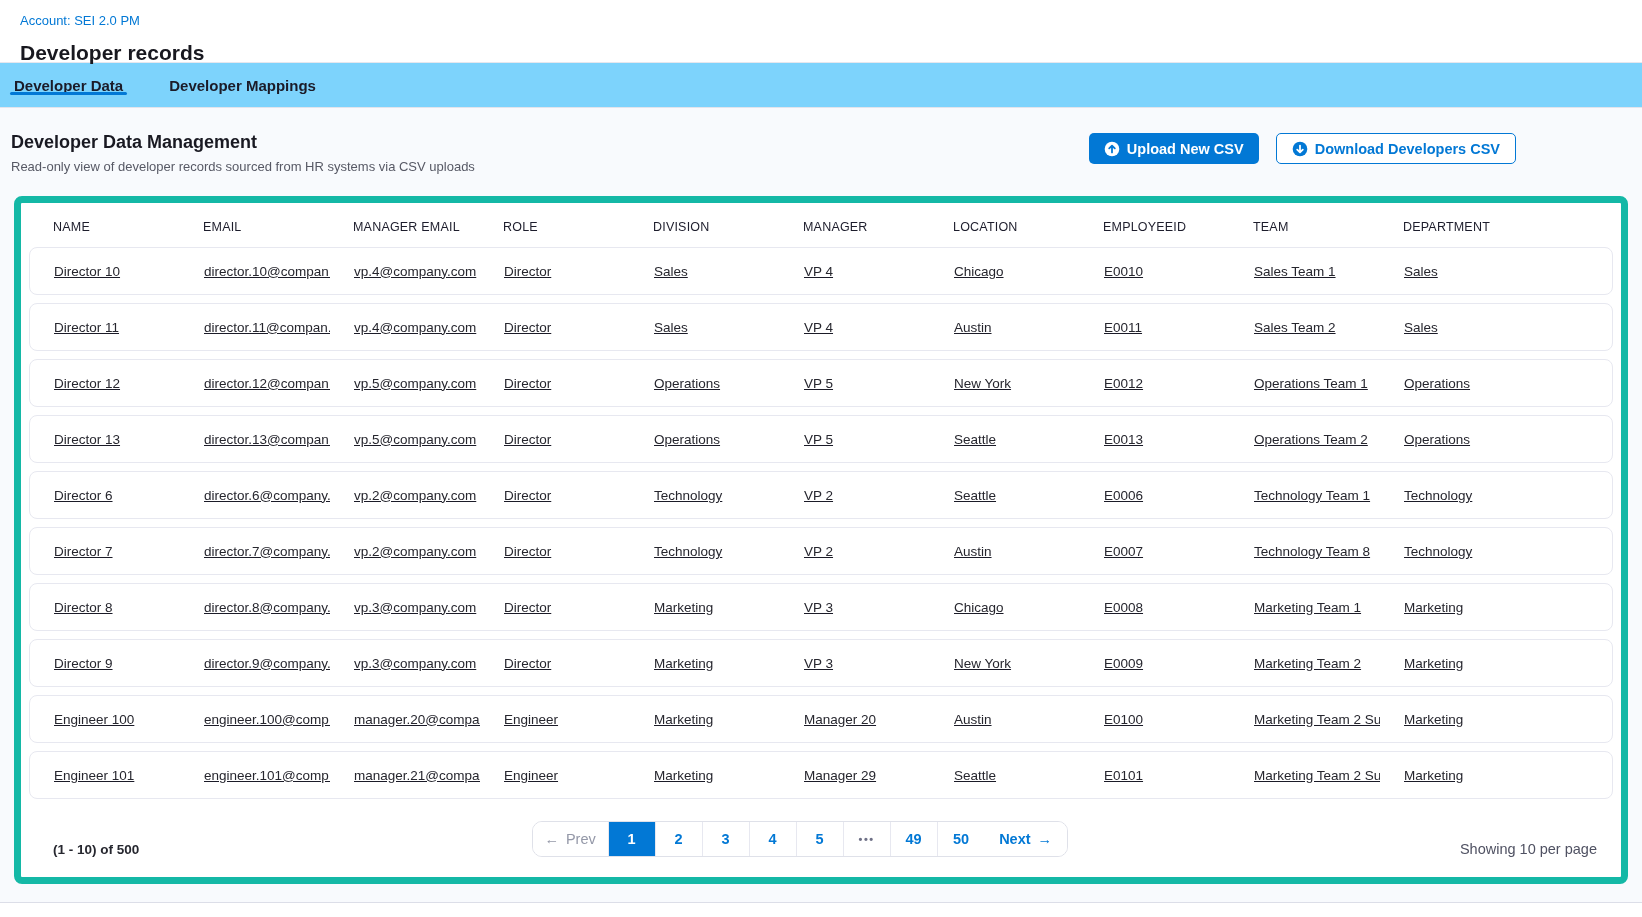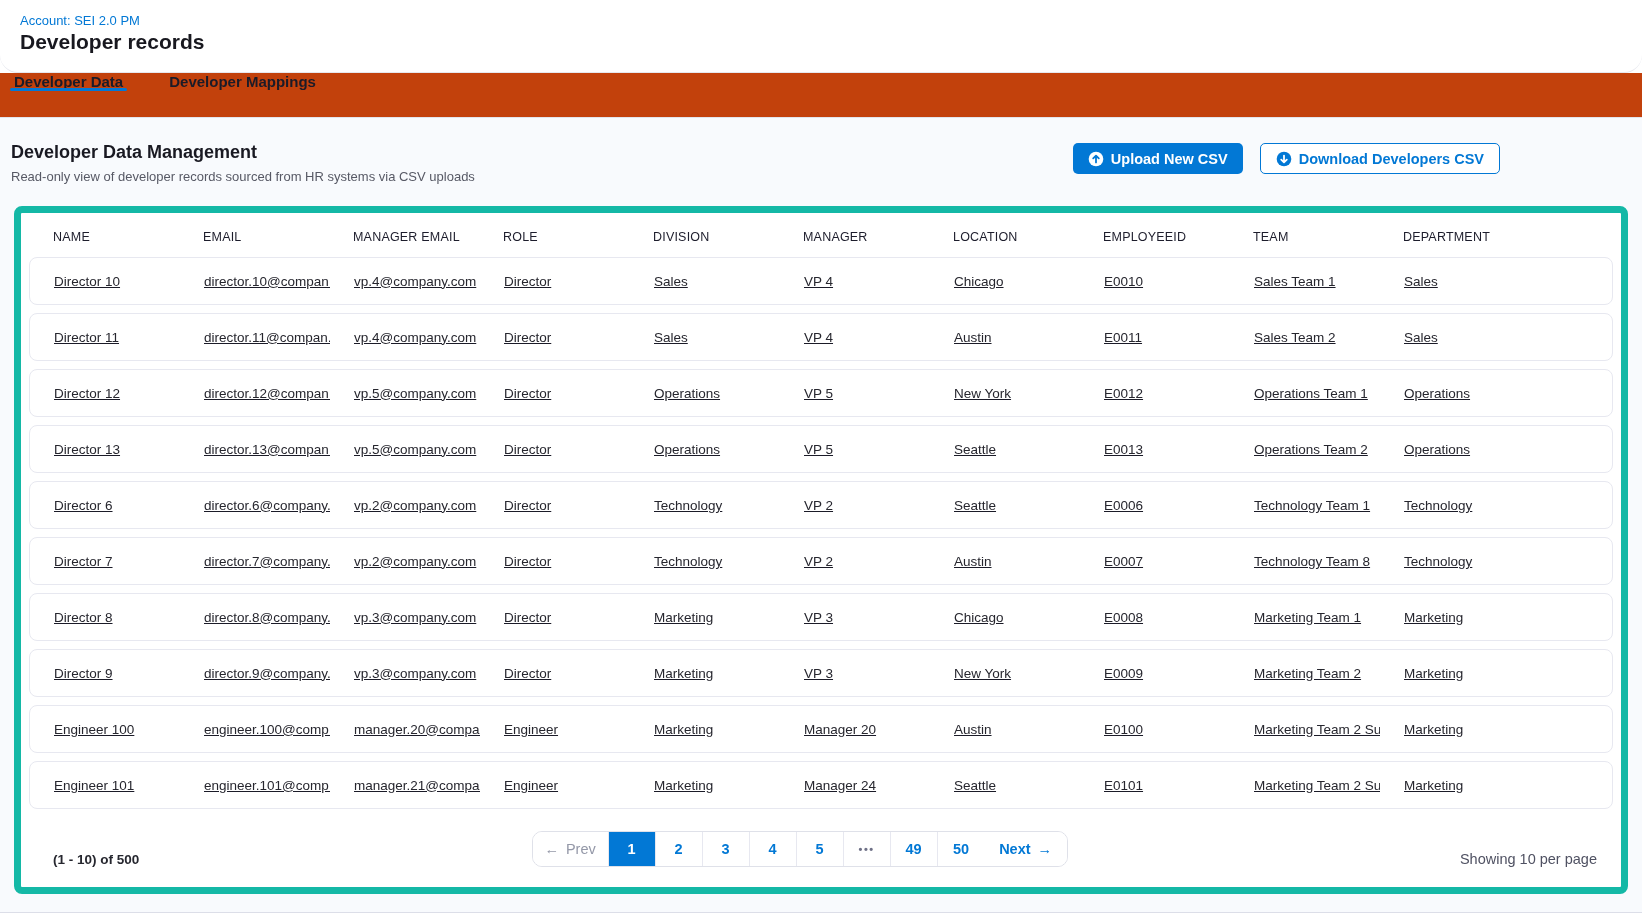--- a/index.html
+++ b/index.html
@@ -1,37 +1,37 @@
 <!DOCTYPE html>
 <html><head>
 <meta charset="utf-8">
 <style>
   * { margin:0; padding:0; box-sizing:border-box; }
   html,body { width:1642px; height:917px; overflow:hidden; background:#ffffff;
               font-family:"Liberation Sans", sans-serif; color:#1b1b28; }
 
   
-  .page-header { height:73px; padding:11px 0 0 20px; border-bottom:1px solid #e6e7ee; background:#fff;border-radius:18px; }
+  .page-header { height:63px; padding:11px 0 0 20px; border-bottom:1px solid #e6e7ee; background:#fff; }
   .account-link { font-size:13px; color:#0278d5; cursor:pointer; display:inline-block; }
-  .page-title { font-size:21px; font-weight:700; margin-top:1px; color:#18181f; }
-
-  
-  .tabbar { height:45px; display:flex; align-items:flex-start; gap:40px; padding:0 0 0 11px;
-            border-bottom:1px solid #e2e4ec; background:#c2410c; }
+  .page-title { font-size:21px; font-weight:700; margin-top:12px; color:#18181f; }
+
+  
+  .tabbar { height:45px; display:flex; align-items:center; gap:40px; padding:0 0 0 11px;
+            border-bottom:1px solid #e2e4ec; background:#7dd3fc; }
   .tab { display:flex; align-items:center; font-size:15px; font-weight:600; color:#1b1b28;
          position:relative; padding:0 3px; cursor:pointer; }
   .tab.active::after { content:""; position:absolute; left:-1px; right:-1px; bottom:-1px;
          height:3px; background:#0278d5; border-radius:2px; }
 
   
   .main { background:#f8fafd; min-height:795px; border-bottom:1px solid #dcdee8; padding-top:24px; }
   .section-head { position:relative; padding:0 0 22px 11px; }
   .section-title { font-size:18px; font-weight:700; color:#191922; }
   .section-subtitle { font-size:13px; color:#575965; margin-top:6px; }
-  .btn-group { position:absolute; top:1px; right:142px; display:flex; gap:17px;margin-left:24px; }
+  .btn-group { position:absolute; top:1px; right:126px; display:flex; gap:17px;margin-left:24px; }
   .btn { height:31px; display:flex; align-items:center; gap:7px; padding:0 15px;
          border-radius:5px; font-size:14.5px; font-weight:700; cursor:pointer; border:none;
          font-family:"Liberation Sans", sans-serif; }
   .btn.primary { background:#0278d5; color:#fff; }
   .btn.secondary { background:#fff; color:#0278d5; border:1.5px solid #0278d5; }
   .btn svg { display:block; }
 
   
   .card { background:#fff; border:7px solid #14b8a6; border-radius:8px; margin:0 14px;
           padding-bottom:14px; }
@@ -222,21 +222,21 @@
           <span class="td">E0100</span>
           <span class="td">Marketing Team 2 Su...</span>
           <span class="td">Marketing</span>
         </div>
         <div class="trow">
           <span class="td">Engineer 101</span>
           <span class="td">engineer.101@comp...</span>
           <span class="td">manager.21@compa...</span>
           <span class="td">Engineer</span>
           <span class="td">Marketing</span>
-          <span class="td">Manager 24</span>
+          <span class="td">Manager 29</span>
           <span class="td">Seattle</span>
           <span class="td">E0101</span>
           <span class="td">Marketing Team 2 Su...</span>
           <span class="td">Marketing</span>
         </div>
       </div>
 
     <div class="pagination-bar">
       <span class="range-label">(1 - 10) of 500</span>
       <div class="pager">

